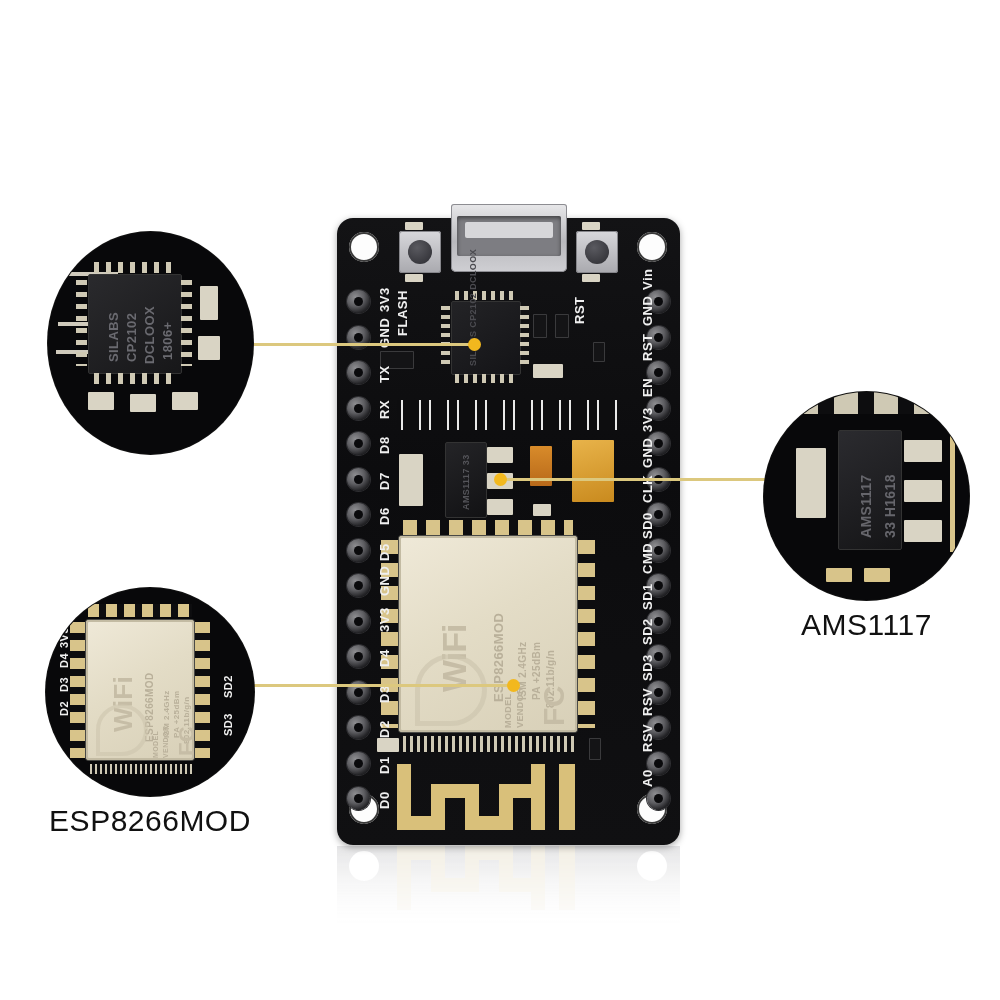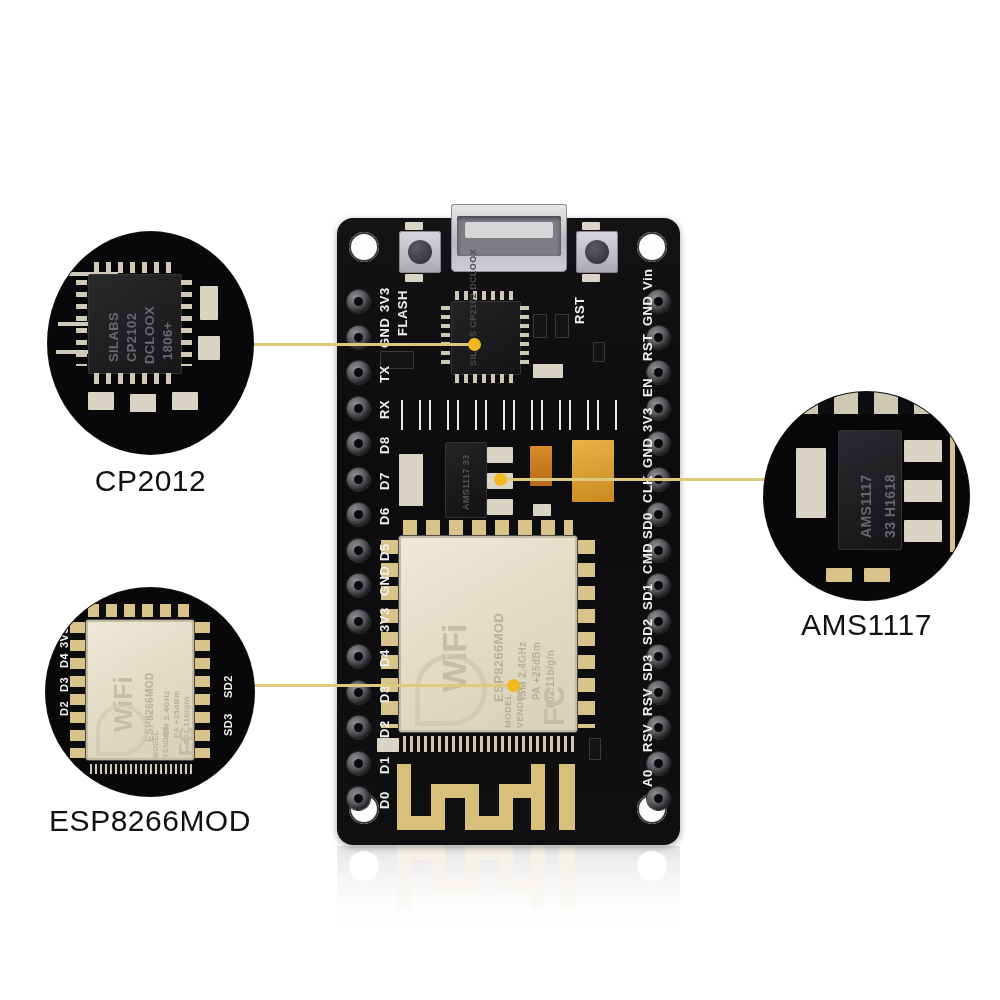--- a/index.html
+++ b/index.html
@@ -351,21 +351,20 @@
       <div class="embtxt" style="left:58px;top:130px;font-size:13px;color:#6a6a70;">SILABS</div>
       <div class="embtxt" style="left:76px;top:130px;font-size:13px;color:#6a6a70;">CP2102</div>
       <div class="embtxt" style="left:94px;top:132px;font-size:13px;color:#6a6a70;">DCLOOX</div>
       <div class="embtxt" style="left:112px;top:128px;font-size:13px;color:#6a6a70;">1806+</div>
       <div class="smd" style="left:152px;top:54px;width:18px;height:34px;"></div>
       <div class="smd" style="left:150px;top:104px;width:22px;height:24px;"></div>
       <div class="smd" style="left:40px;top:160px;width:26px;height:18px;"></div>
       <div class="smd" style="left:82px;top:162px;width:26px;height:18px;"></div>
       <div class="smd" style="left:124px;top:160px;width:26px;height:18px;"></div>
     </div>
-    <div class="cap" style="top:232px;">CP2012</div>
   </div>
 
   <div class="callout" style="left:46px;top:588px;">
     <div class="lens" style="width:208px;height:208px;">
       <div id="espmod" style="left:40px;top:32px;width:108px;height:140px;">
         <div class="embtxt" style="left:22px;top:112px;font-size:26px;color:#c6bda6;">WiFi</div>
         <div class="embtxt" style="left:58px;top:122px;font-size:10px;">ESP8266MOD</div>
         <div class="embtxt" style="left:76px;top:118px;font-size:8px;">ISM 2.4GHz</div>
         <div class="embtxt" style="left:86px;top:118px;font-size:8px;">PA  +25dBm</div>
         <div class="embtxt" style="left:96px;top:124px;font-size:8px;">802.11b/g/n</div>

